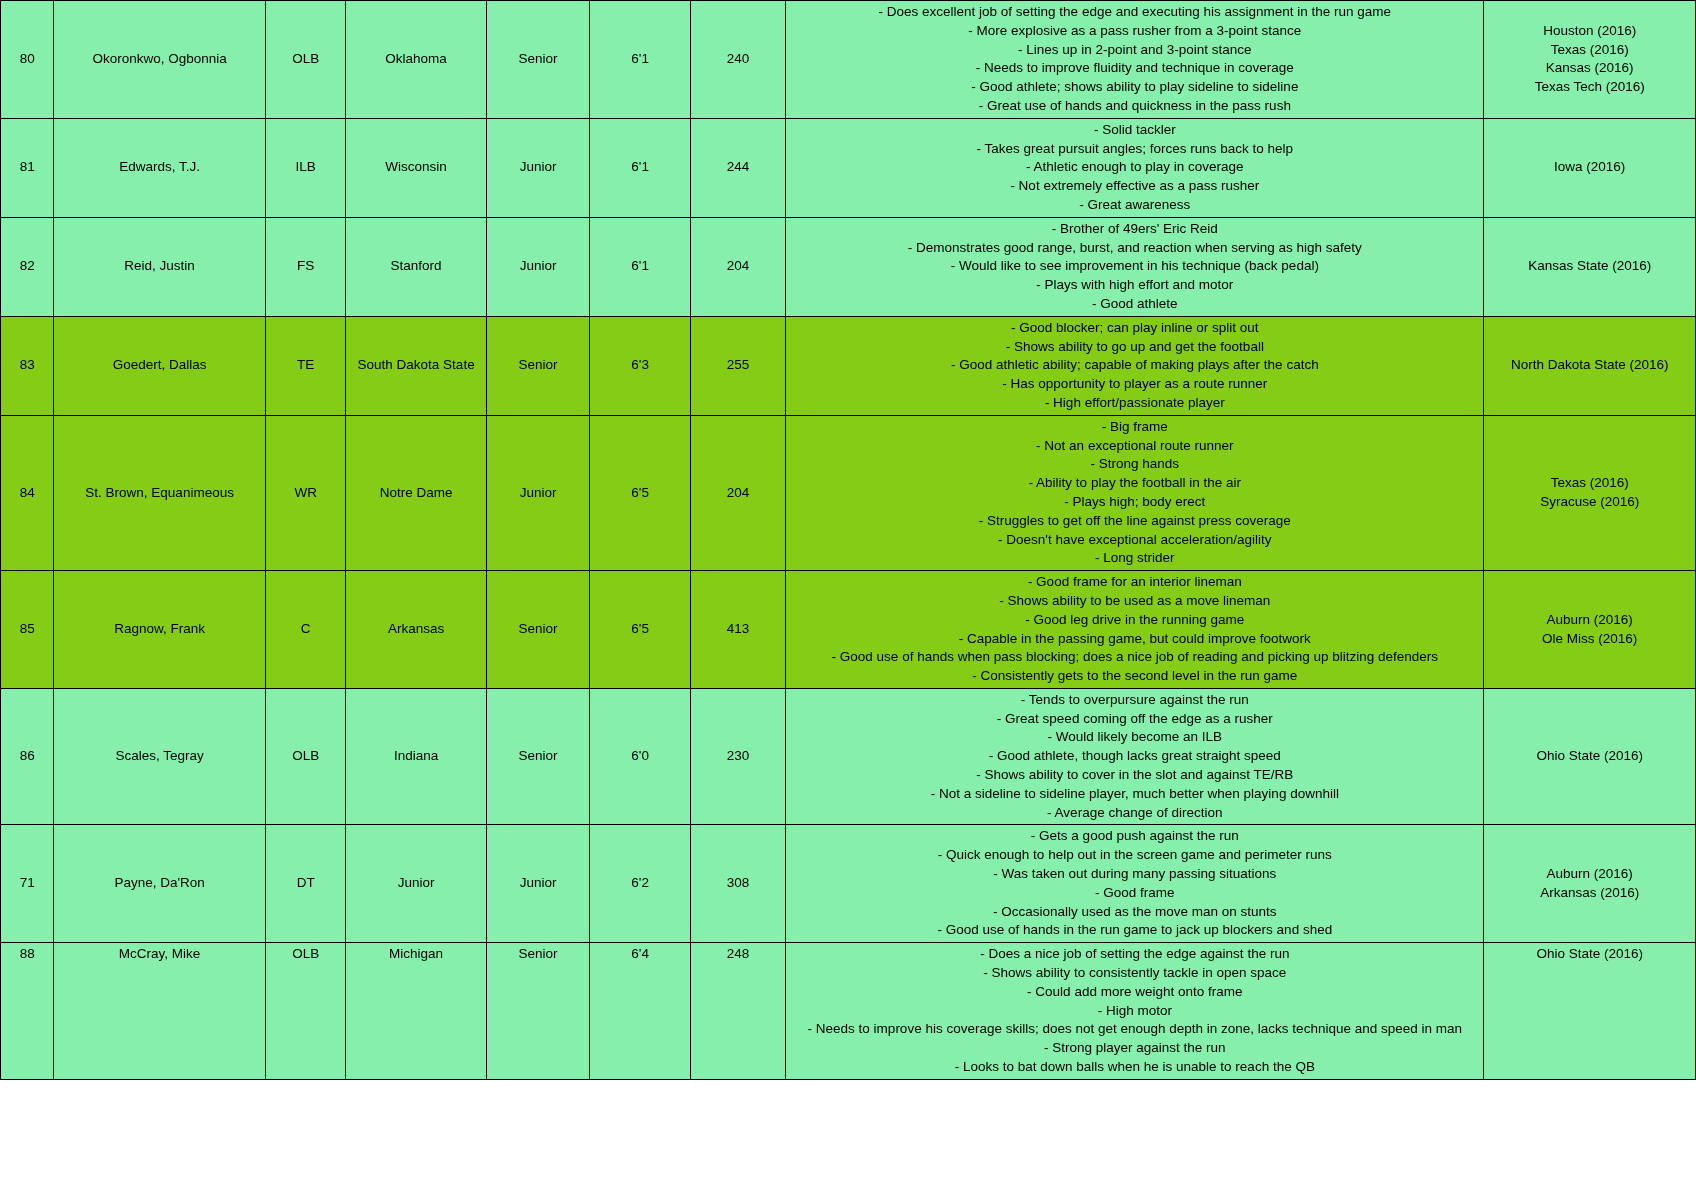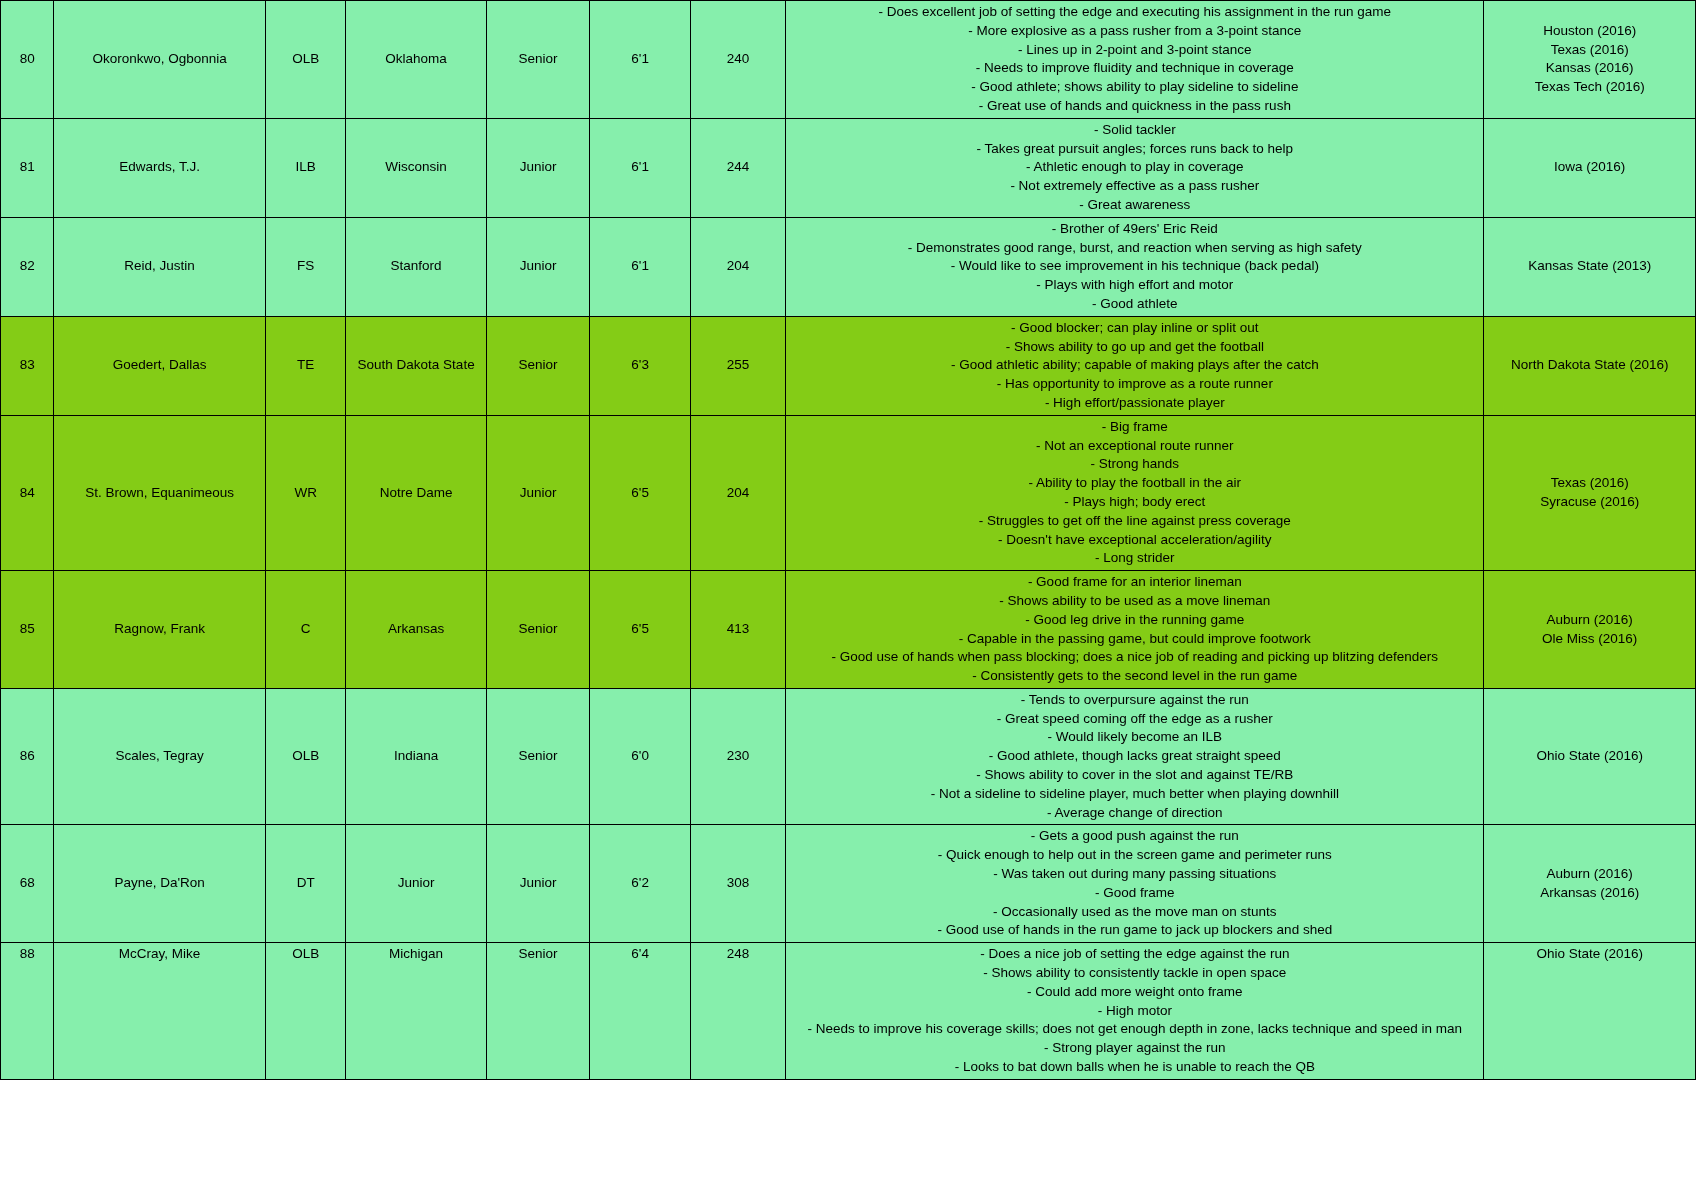--- a/index.html
+++ b/index.html
@@ -111,36 +111,36 @@
         <td class="c-height">6'1</td>
         <td class="c-weight">204</td>
         <td class="c-notes">
           <span class="note-line">- Brother of 49ers' Eric Reid</span>
           <span class="note-line">- Demonstrates good range, burst, and reaction when serving as high safety</span>
           <span class="note-line">- Would like to see improvement in his technique (back pedal)</span>
           <span class="note-line">- Plays with high effort and motor</span>
           <span class="note-line">- Good athlete</span>
         </td>
         <td class="c-opp">
-          <span class="opp-line">Kansas State (2013)</span>
+          <span class="opp-line">Kansas State (2016)</span>
         </td>
       </tr>
       <tr class="row-blue">
         <td class="c-rank">83</td>
         <td class="c-name">Goedert, Dallas</td>
         <td class="c-pos">TE</td>
         <td class="c-school">South Dakota State</td>
         <td class="c-class">Senior</td>
         <td class="c-height">6'3</td>
         <td class="c-weight">255</td>
         <td class="c-notes">
           <span class="note-line">- Good blocker; can play inline or split out</span>
           <span class="note-line">- Shows ability to go up and get the football</span>
           <span class="note-line">- Good athletic ability; capable of making plays after the catch</span>
-          <span class="note-line">- Has opportunity to improve as a route runner</span>
+          <span class="note-line">- Has opportunity to player as a route runner</span>
           <span class="note-line">- High effort/passionate player</span>
         </td>
         <td class="c-opp">
           <span class="opp-line">North Dakota State (2016)</span>
         </td>
       </tr>
       <tr class="row-blue">
         <td class="c-rank">84</td>
         <td class="c-name">St. Brown, Equanimeous</td>
         <td class="c-pos">WR</td>
@@ -199,21 +199,21 @@
           <span class="note-line">- Good athlete, though lacks great straight speed</span>
           <span class="note-line">- Shows ability to cover in the slot and against TE/RB</span>
           <span class="note-line">- Not a sideline to sideline player, much better when playing downhill</span>
           <span class="note-line">- Average change of direction</span>
         </td>
         <td class="c-opp">
           <span class="opp-line">Ohio State (2016)</span>
         </td>
       </tr>
       <tr class="row-yellow">
-        <td class="c-rank">68</td>
+        <td class="c-rank">71</td>
         <td class="c-name">Payne, Da'Ron</td>
         <td class="c-pos">DT</td>
         <td class="c-school">Junior</td>
         <td class="c-class">Junior</td>
         <td class="c-height">6'2</td>
         <td class="c-weight">308</td>
         <td class="c-notes">
           <span class="note-line">- Gets a good push against the run</span>
           <span class="note-line">- Quick enough to help out in the screen game and perimeter runs</span>
           <span class="note-line">- Was taken out during many passing situations</span>

